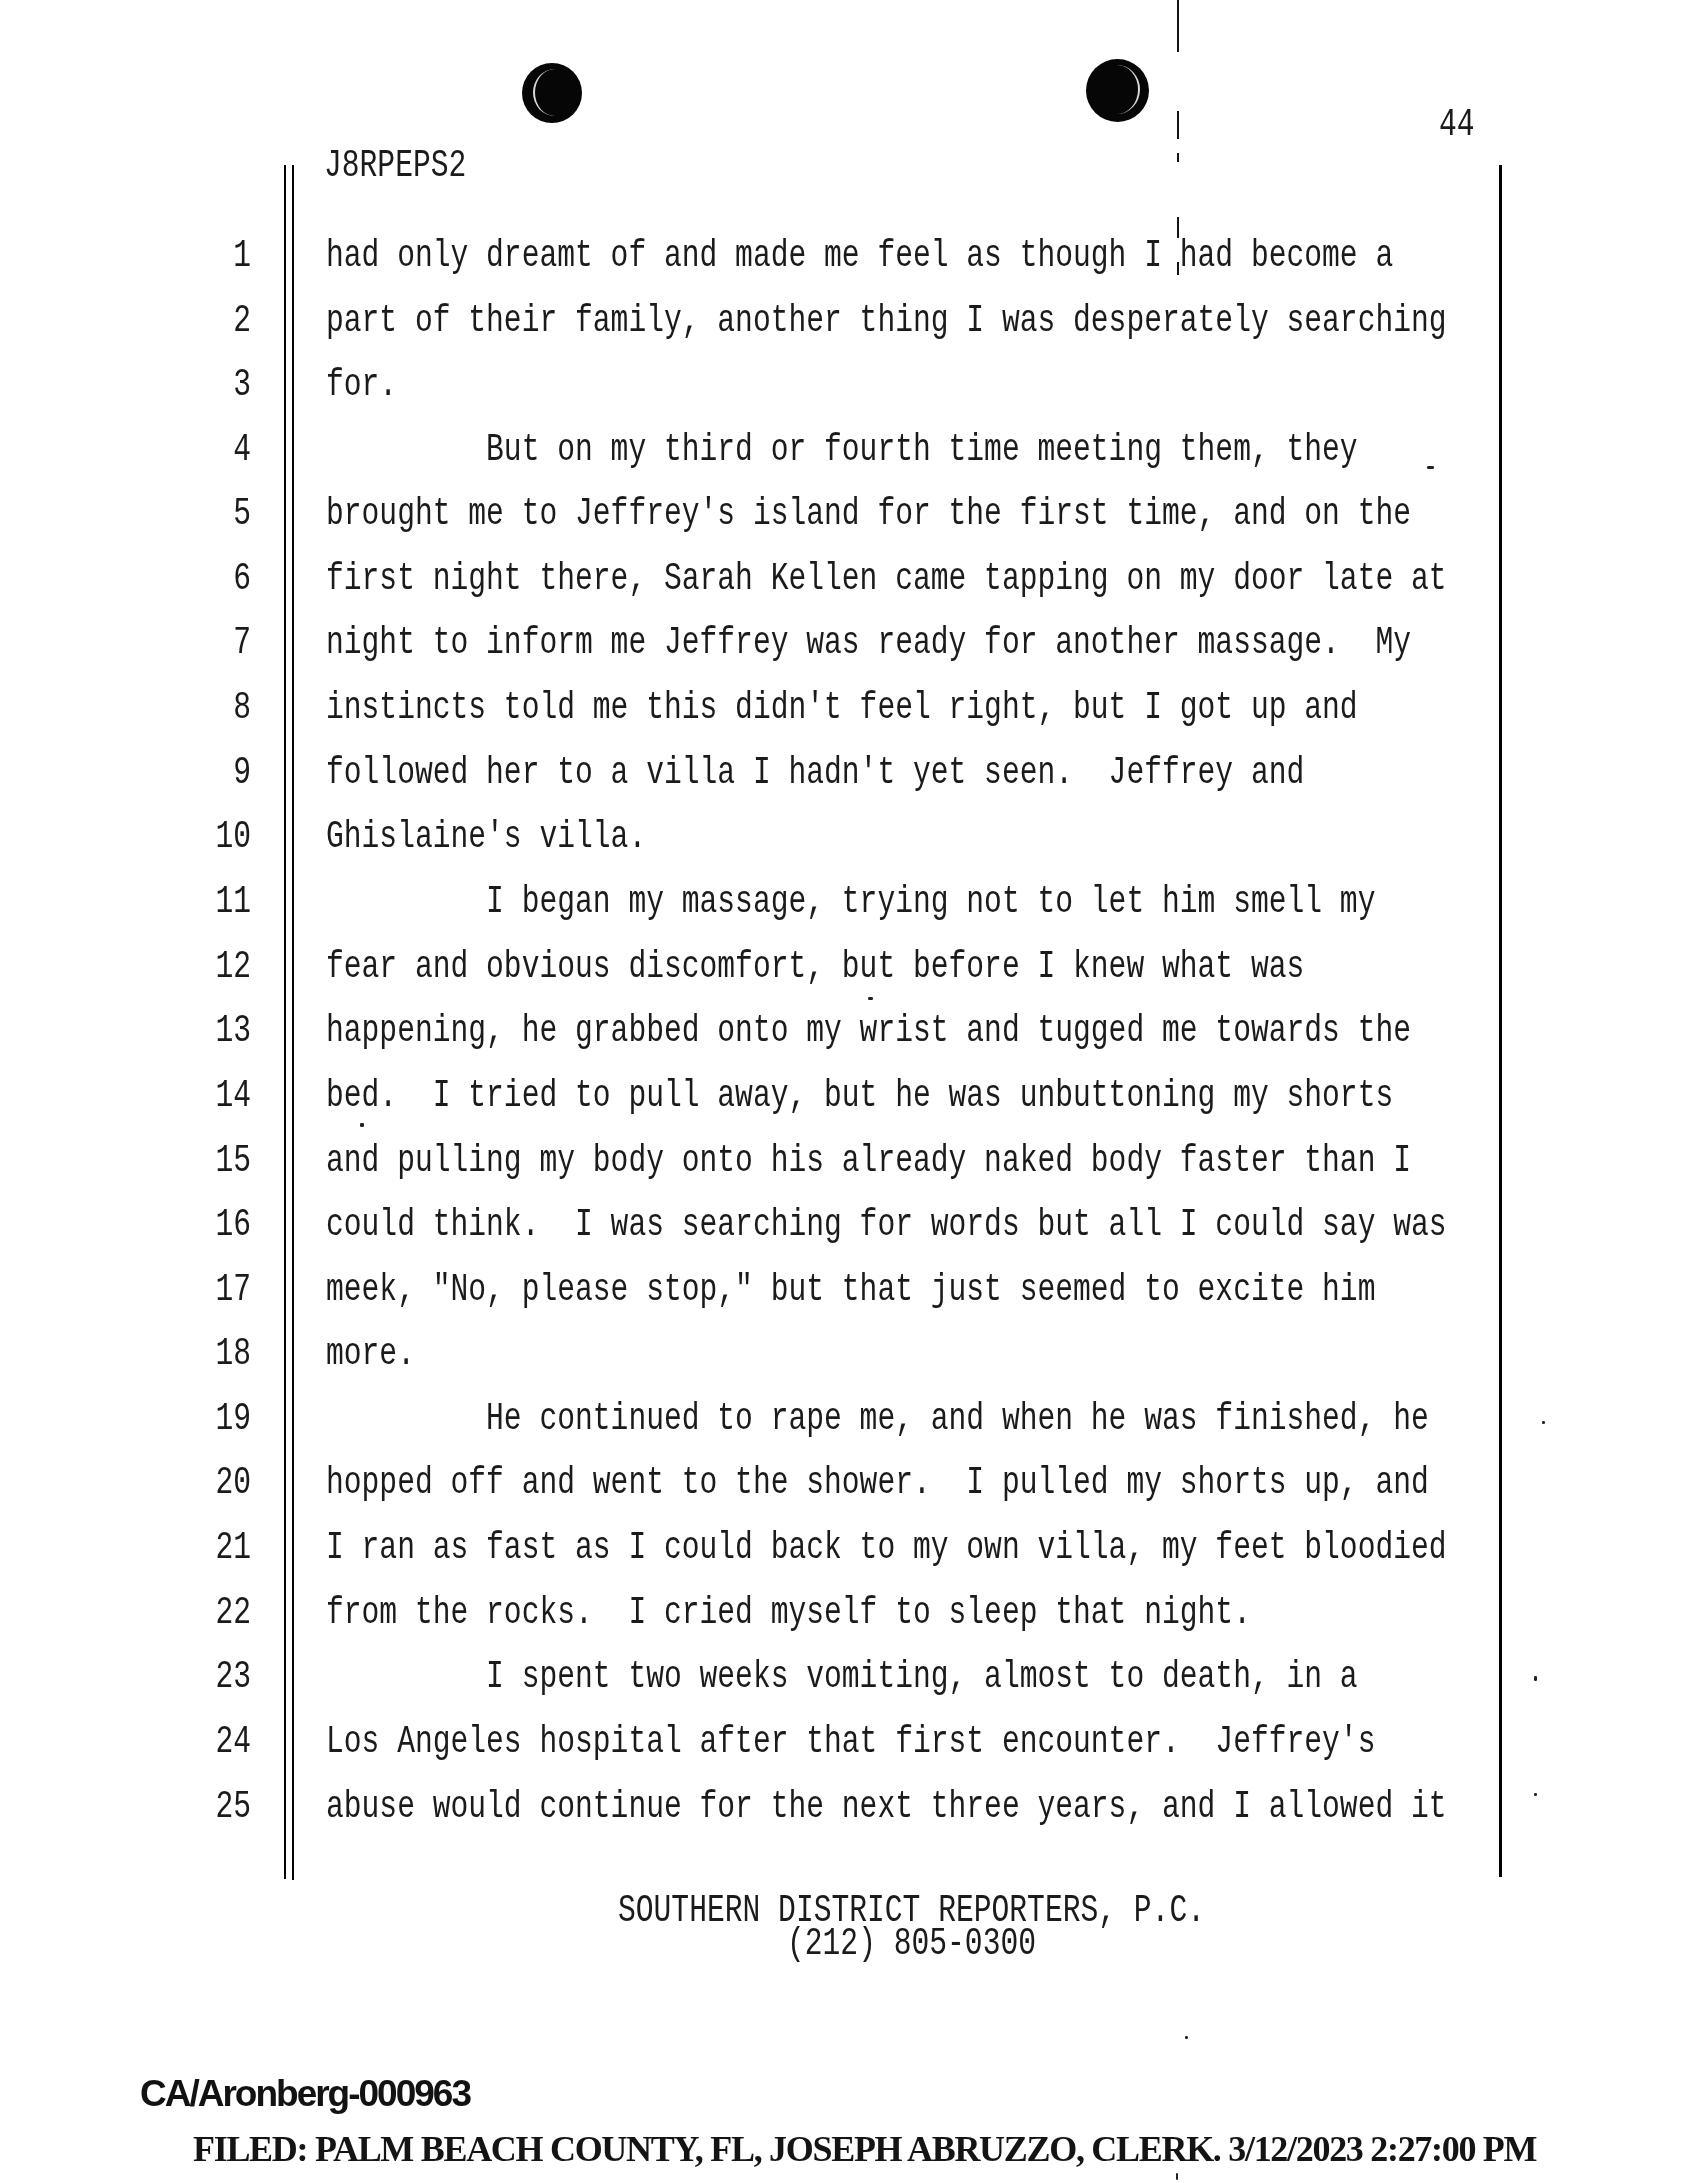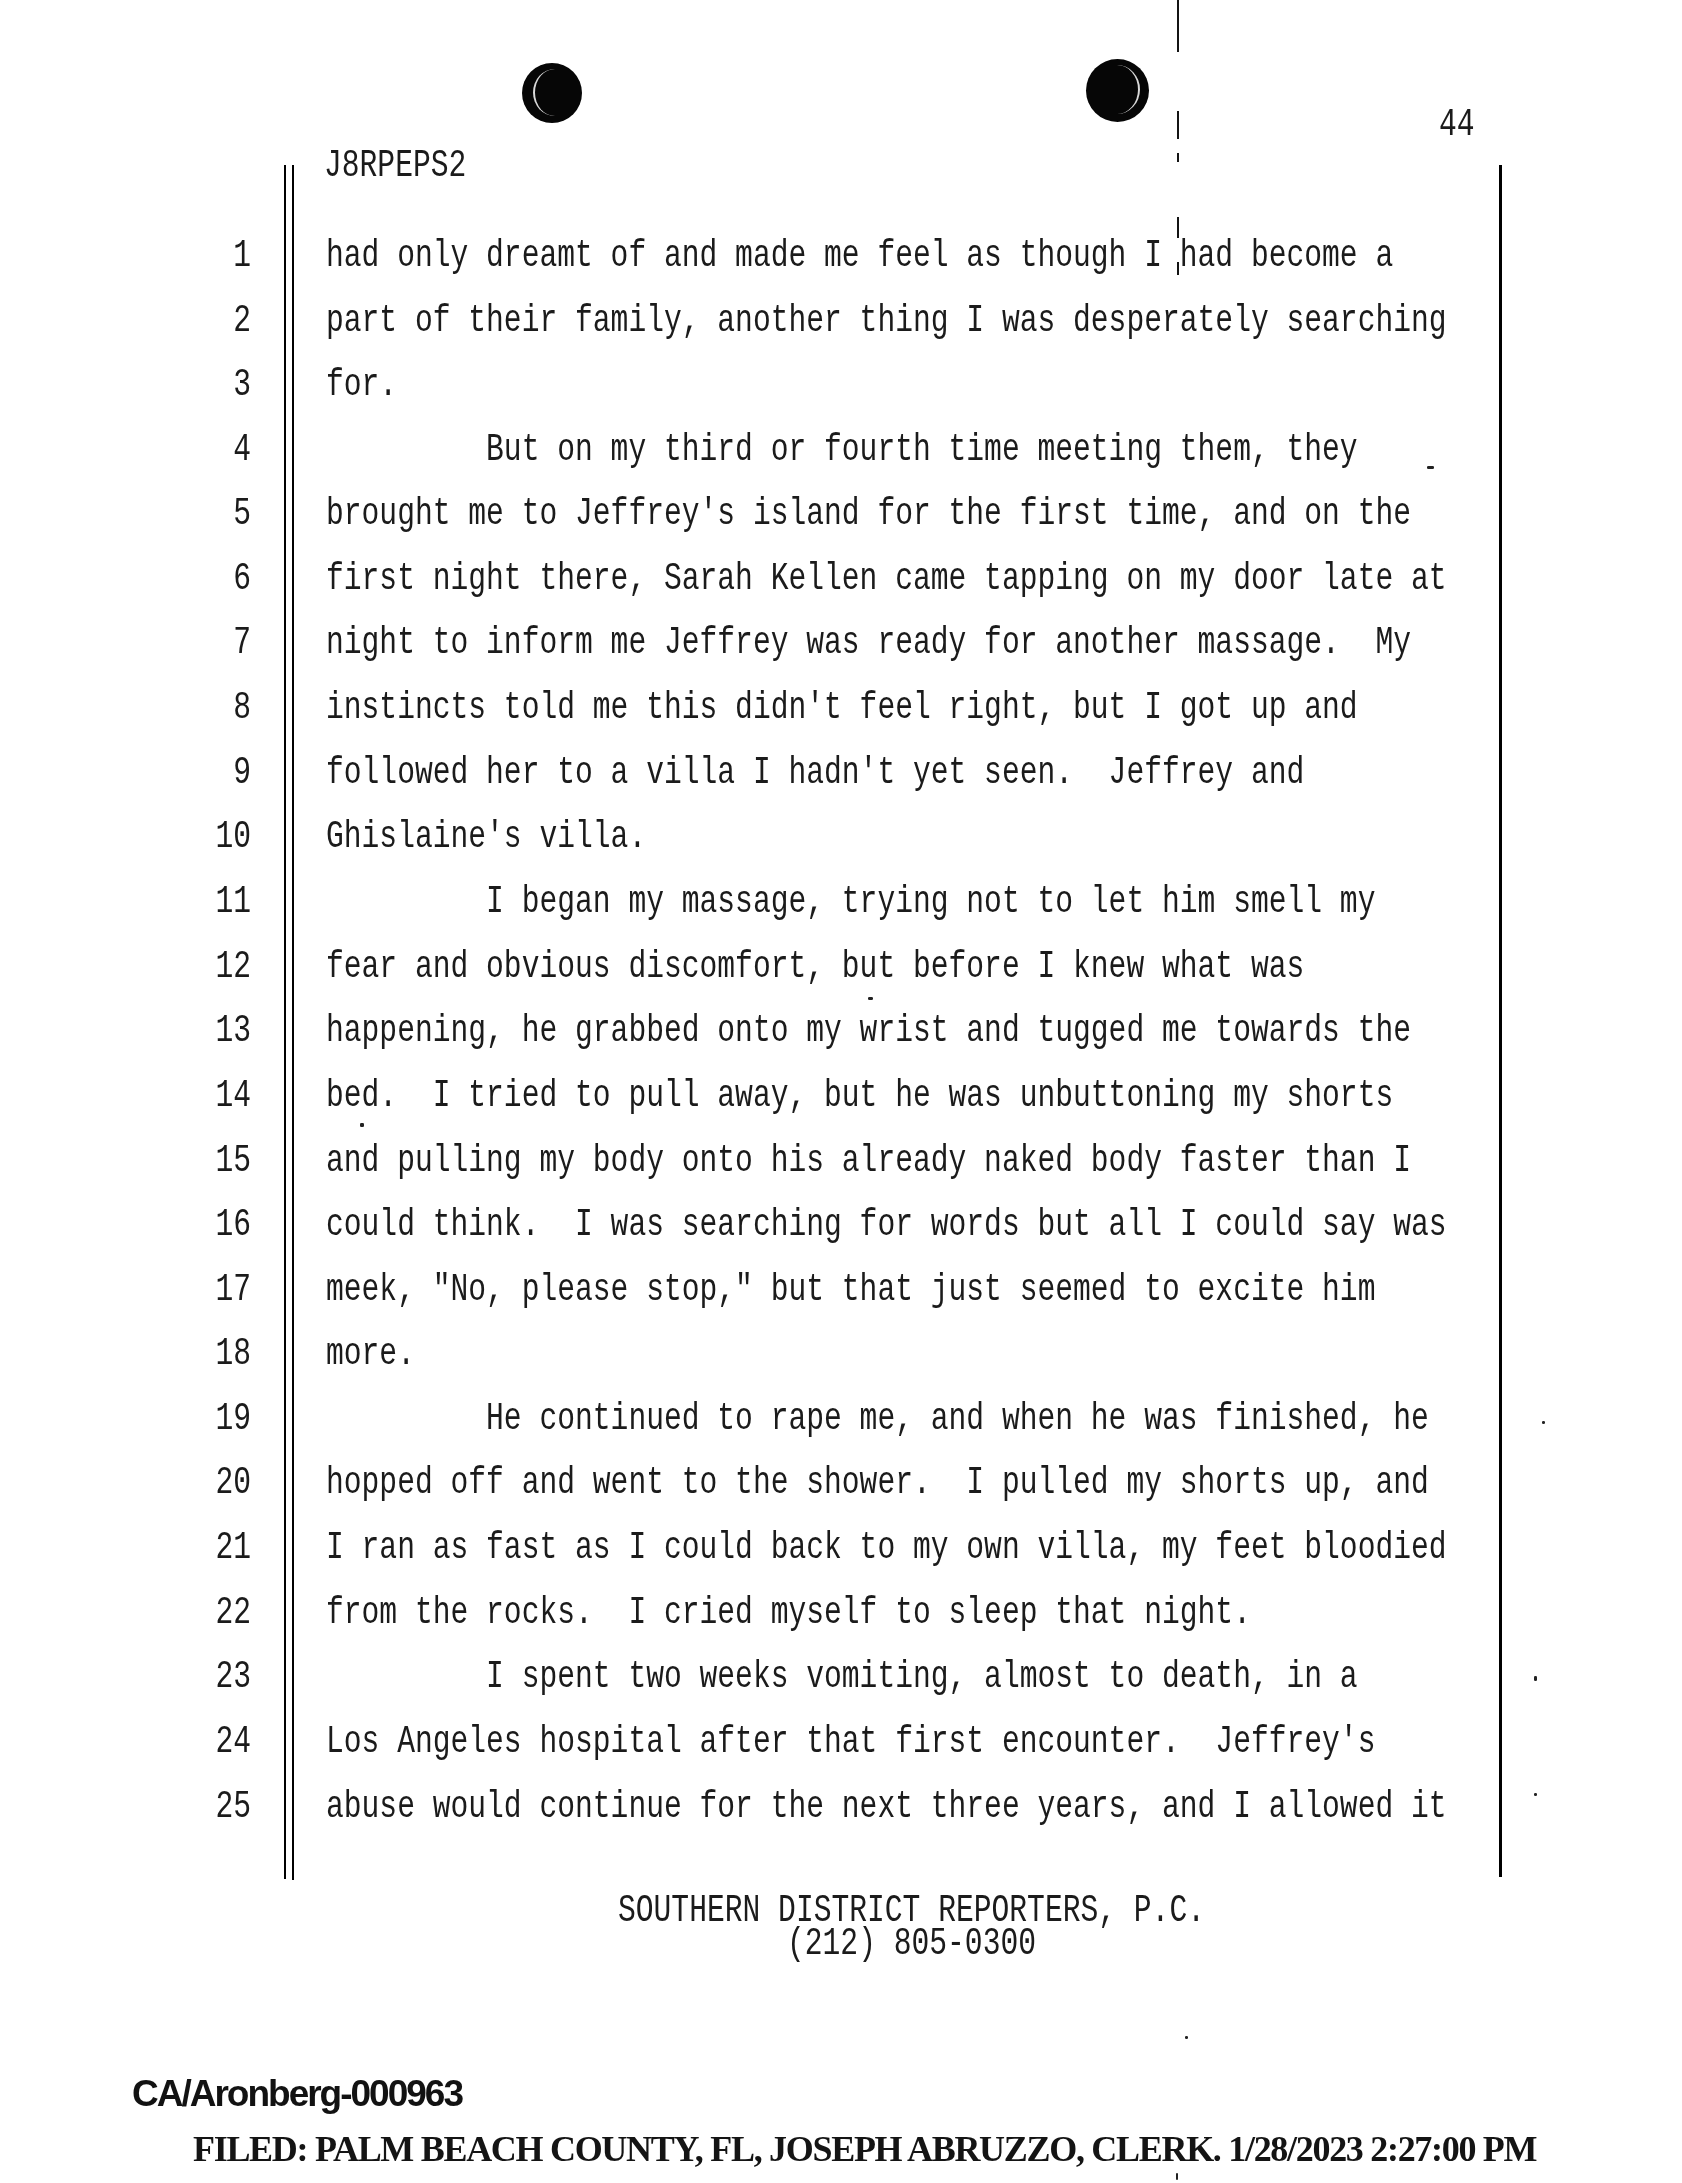--- a/index.html
+++ b/index.html
@@ -61,21 +61,21 @@
   .dash-seg { position: absolute; left: 1177px; width: 2px; background: #141414; }
   .dash-a { top: 0;     height: 52px; }
   .dash-b { top: 111px; height: 28px; }
   .dash-c { top: 153px; height: 9.3px; }
   .dash-d { top: 217px; height: 21px; }
   .dash-e { top: 262px; height: 13.2px; }
 
   
   .bates {
     position: absolute;
-    left: 132px; top: 2075px;
+    left: 140px; top: 2075px;
     font-family: "Liberation Sans", sans-serif;
     font-weight: 600;
     font-size: 37px;
     line-height: 37px;
     letter-spacing: -2px;
     color: #121212;
   }
   .filed {
     position: absolute;
     left: 193px; top: 2131px;
@@ -166,21 +166,21 @@
       <div class="mono origin-right line-num" style="top: 1723px;">24</div>
       <div class="mono origin-left line-text" style="top: 1723px;">Los Angeles hospital after that first encounter.  Jeffrey's</div>
       <div class="mono origin-right line-num" style="top: 1788px;">25</div>
       <div class="mono origin-left line-text" style="top: 1788px;">abuse would continue for the next three years, and I allowed it</div>
     </div>
 
   <div class="mono origin-center footer-text footer-1">SOUTHERN DISTRICT REPORTERS, P.C.</div>
   <div class="mono origin-center footer-text footer-2">(212) 805-0300</div>
 
   <div class="bates">CA/Aronberg-000963</div>
-  <div class="filed">FILED: PALM BEACH COUNTY, FL, JOSEPH ABRUZZO, CLERK. 1/28/2023 2:27:00 PM</div>
+  <div class="filed">FILED: PALM BEACH COUNTY, FL, JOSEPH ABRUZZO, CLERK. 3/12/2023 2:27:00 PM</div>
 
   <div class="speck" style="left:1427px;top:466px;width:6.6px;height:2.6px;"></div>
   <div class="speck" style="left:868px;top:997px;width:4.6px;height:3.3px;"></div>
   <div class="speck" style="left:360px;top:1123px;width:4px;height:4px;"></div>
   <div class="speck" style="left:1542px;top:1421px;width:3.3px;height:3.3px;"></div>
   <div class="speck" style="left:1534px;top:1676px;width:2.6px;height:5.3px;"></div>
   <div class="speck" style="left:1534px;top:1793px;width:3.3px;height:3.3px;"></div>
   <div class="speck" style="left:1185px;top:2036px;width:2.6px;height:2.6px;"></div>
   <div class="speck" style="left:1176px;top:2173px;width:2px;height:6.6px;"></div>
 </div>

